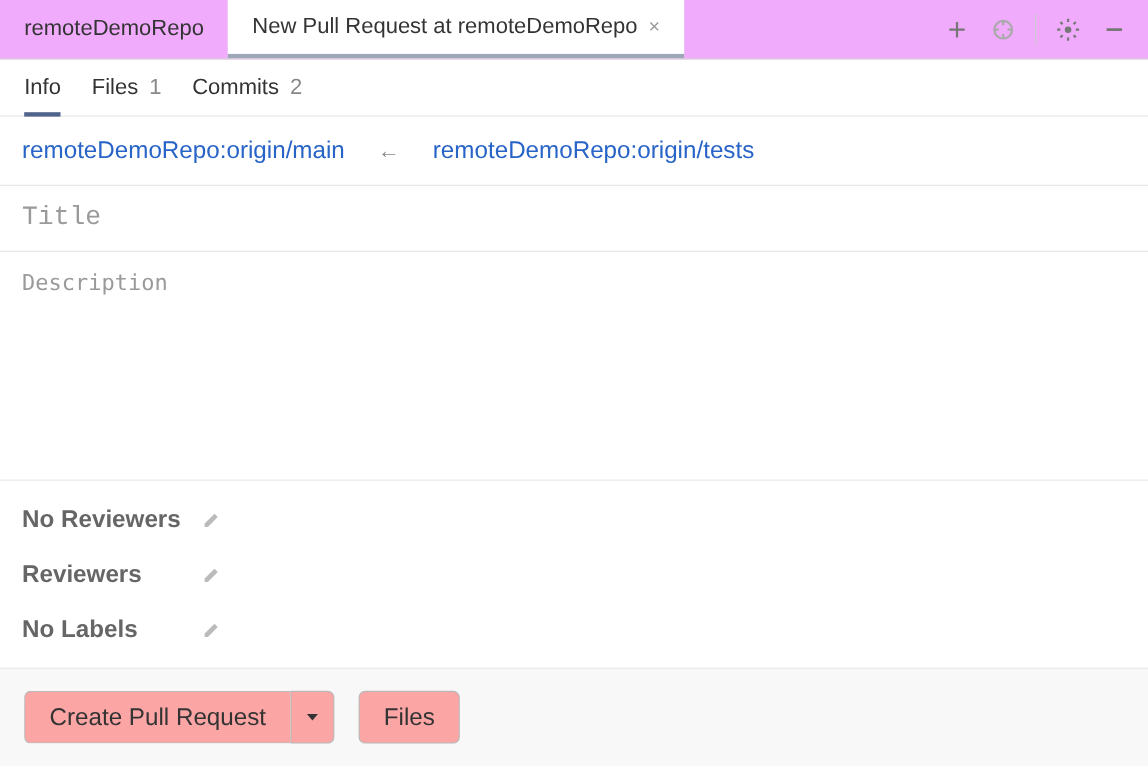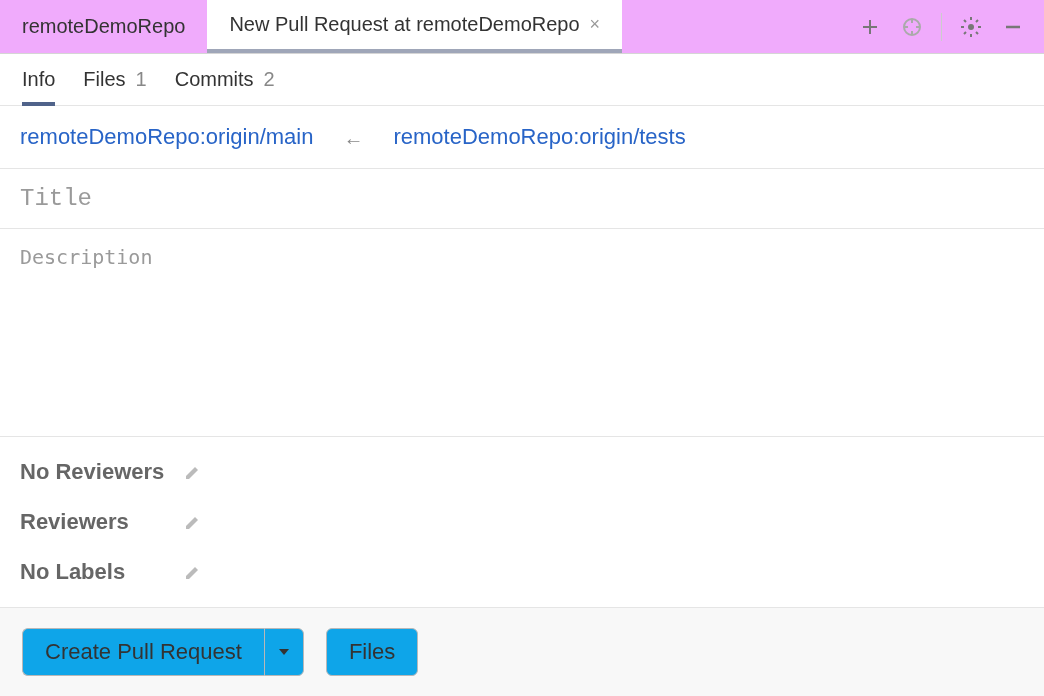--- a/index.html
+++ b/index.html
@@ -154,21 +154,21 @@
       display: flex;
       align-items: center;
       gap: 22px;
       padding: 20px 22px;
       background: #f8f8f8;
     }
     .btn-group {
       display: flex;
     }
     .btn {
-      background: #0ea5e9;
+      background: #fca5a5;
       border: 1px solid #b8b8b8;
       border-radius: 6px;
       padding: 10px 22px;
       font-size: 22px;
       color: #333;
       cursor: pointer;
     }
     .btn-group .btn.main {
       border-top-right-radius: 0;
       border-bottom-right-radius: 0;

